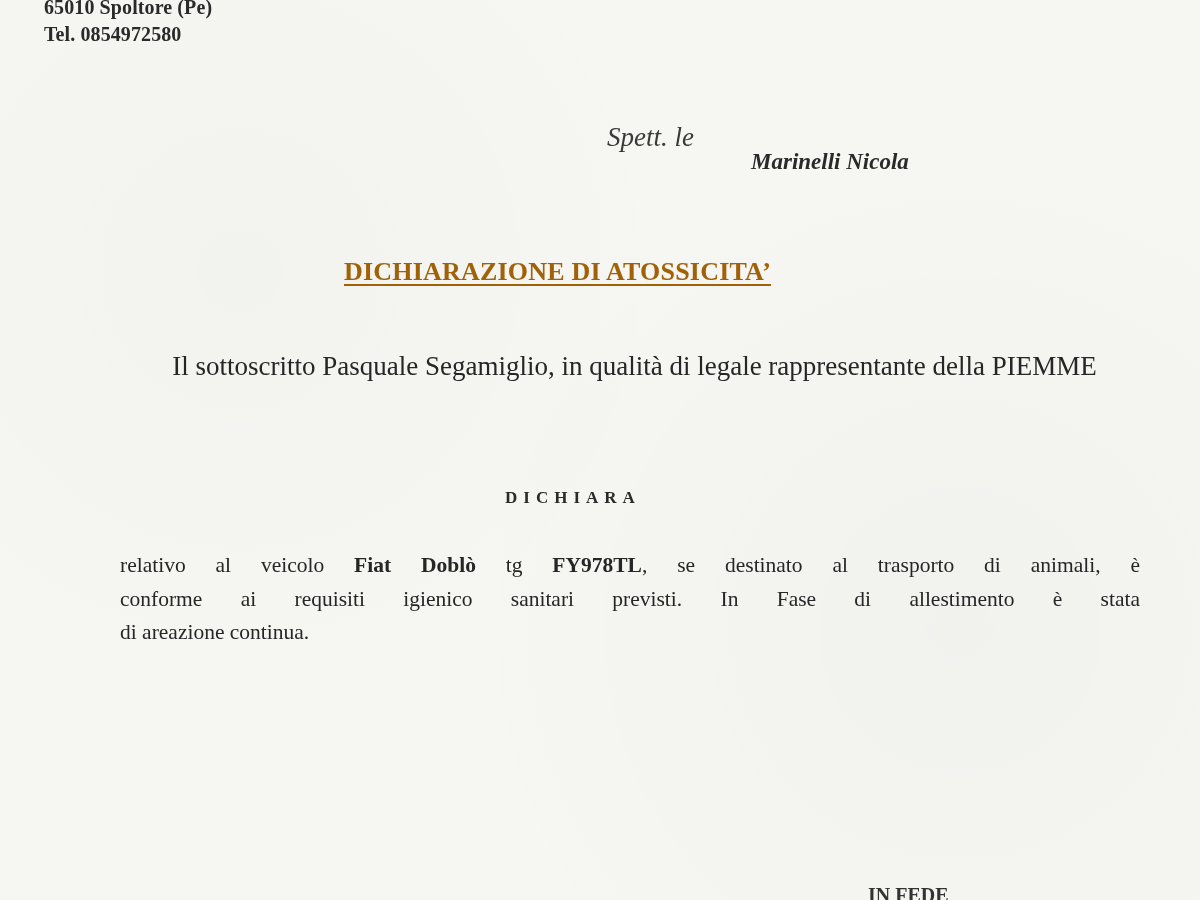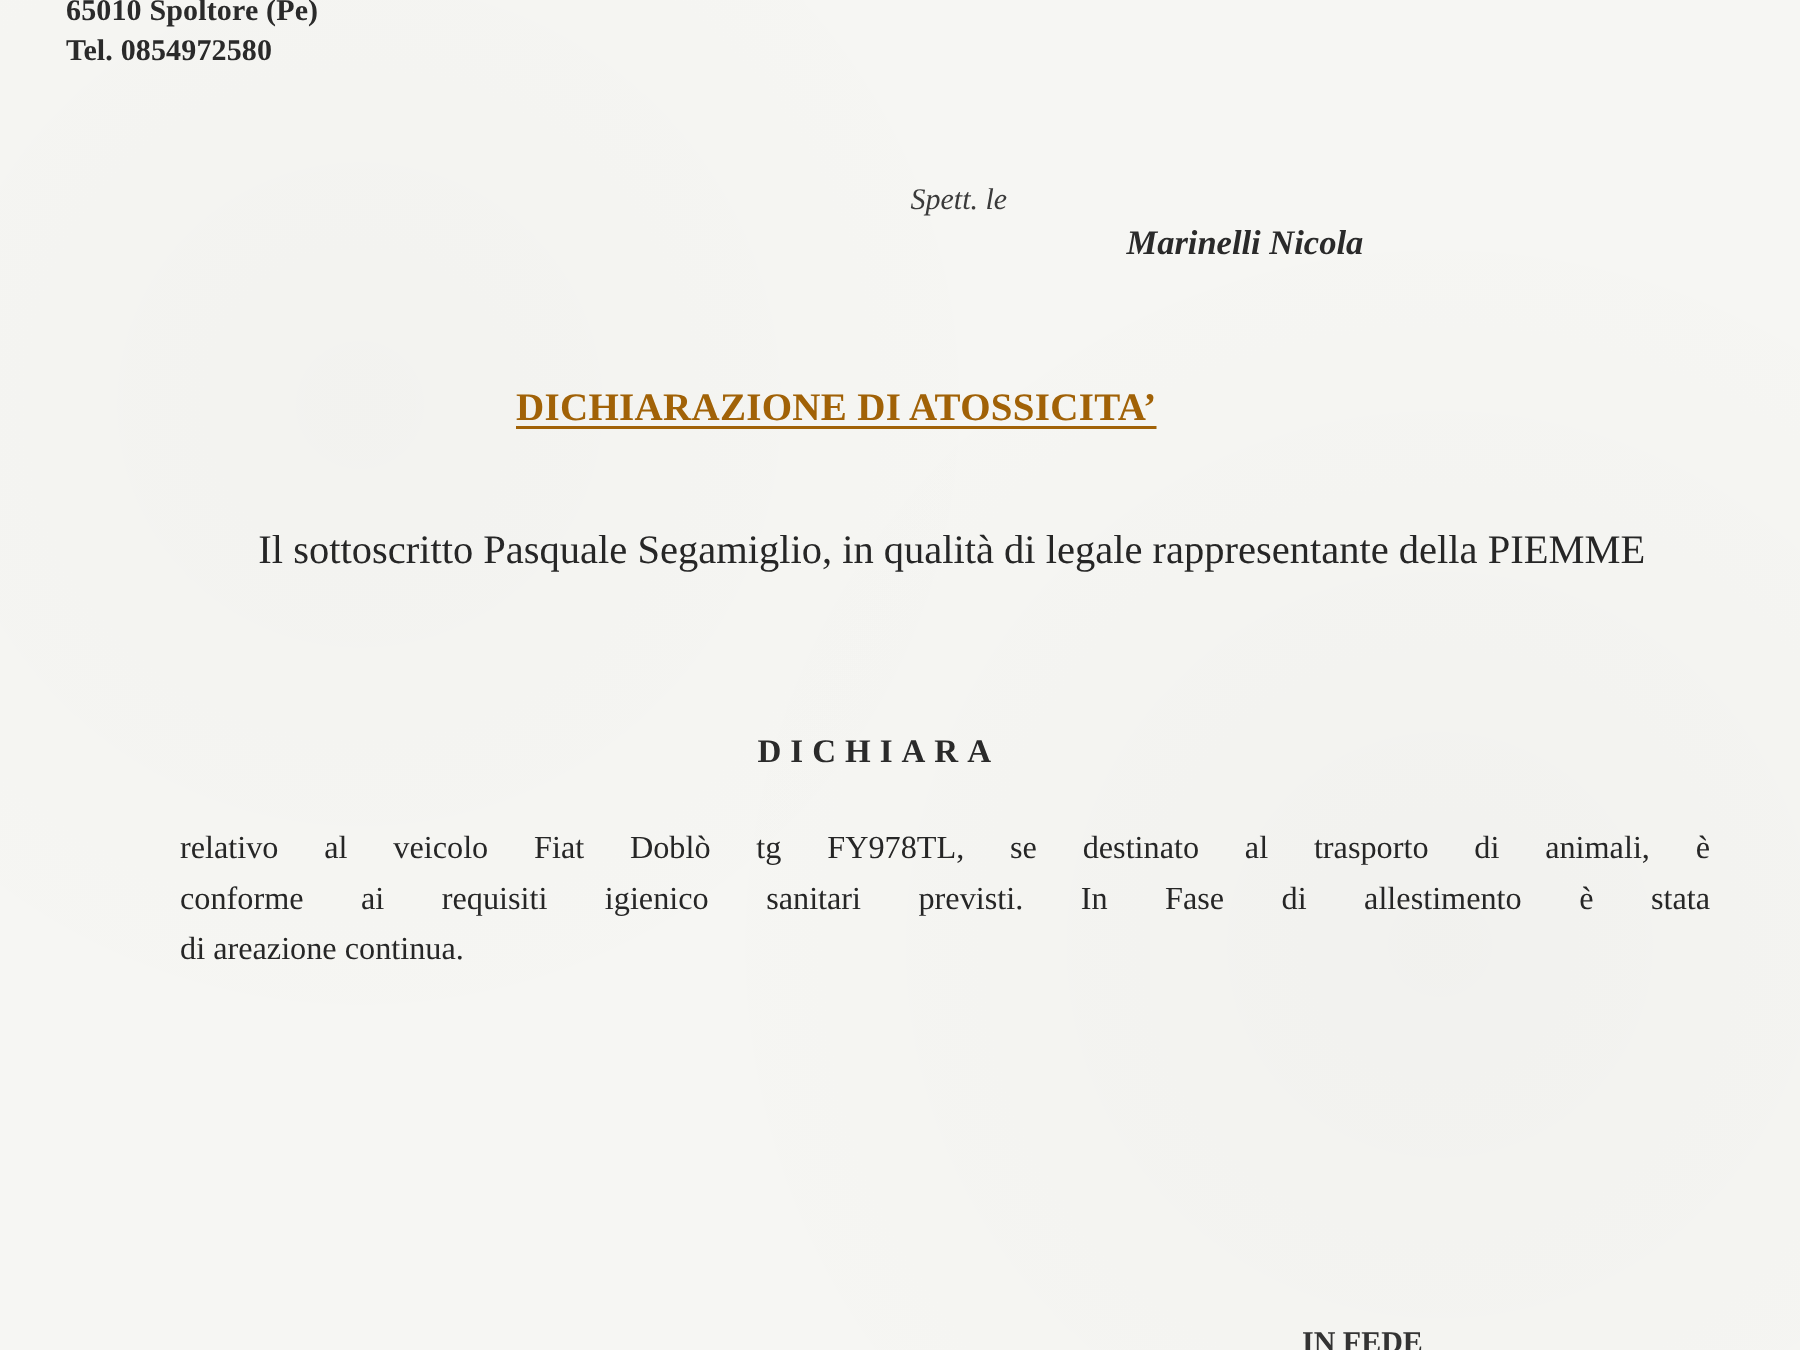--- a/index.html
+++ b/index.html
@@ -34,21 +34,21 @@
       letter-spacing: 0.1px;
     }
     .sender div { white-space: nowrap; }
     .sender .email { margin-left: -3px; }
 
     .addressee-salutation {
       position: absolute;
       left: 607px;
       top: 122px;
       font-style: italic;
-      font-size: 20px;
+      font-size: 27px;
       color: #3a3a3a;
       text-align: center;
     }
     .addressee-name {
       position: absolute;
       left: 739px;
       top: 149px;
       font-style: italic;
       font-weight: bold;
       font-size: 23px;
@@ -81,21 +81,21 @@
       text-align: center;
     }
     .intro .line { white-space: nowrap; }
     .intro .line1 { margin-left: 5px; }
 
     .declares {
       position: absolute;
       left: 505px;
       top: 488px;
       font-weight: bold;
-      font-size: 22px;
+      font-size: 17px;
       letter-spacing: 6px;
       color: #2a2a2a;
     }
 
     .body-text {
       position: absolute;
       left: 120px;
       top: 549px;
       width: 1020px;
       font-size: 21.5px;
@@ -105,21 +105,21 @@
     }
     .body-text .line {
       display: block;
       white-space: nowrap;
       text-align: justify;
       text-align-last: justify;
     }
     .body-text .line.last {
       text-align-last: left;
     }
-    .body-text b { font-weight: normal; }
+    .body-text b { font-weight: bold; }
 
     .signoff {
       position: absolute;
       left: 868px;
       top: 884px;
       font-weight: bold;
       font-size: 20px;
       color: #333;
       white-space: nowrap;
     }

